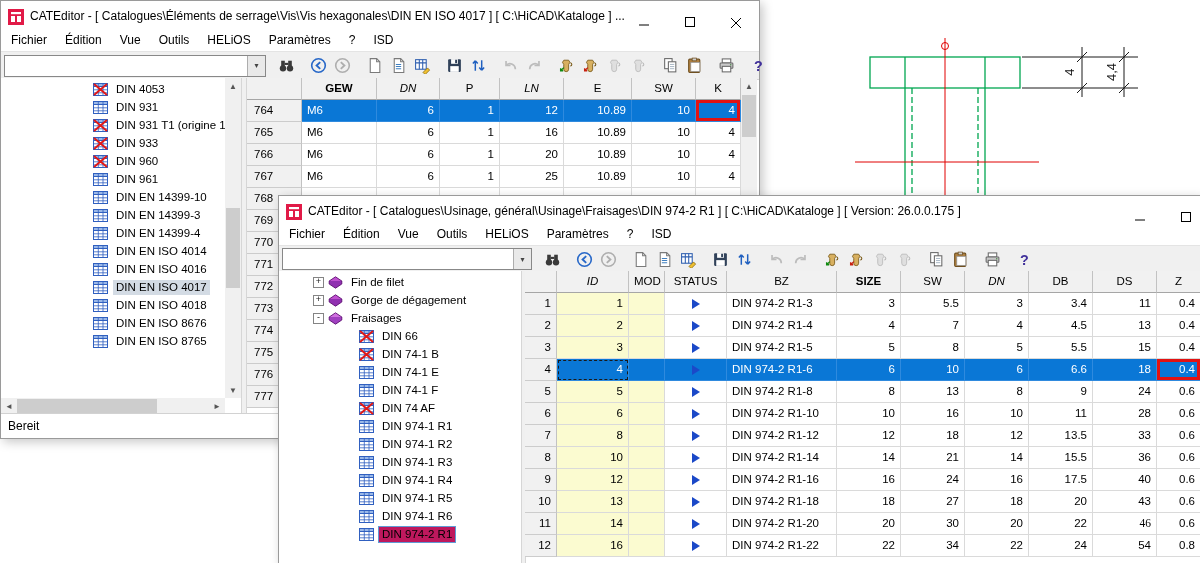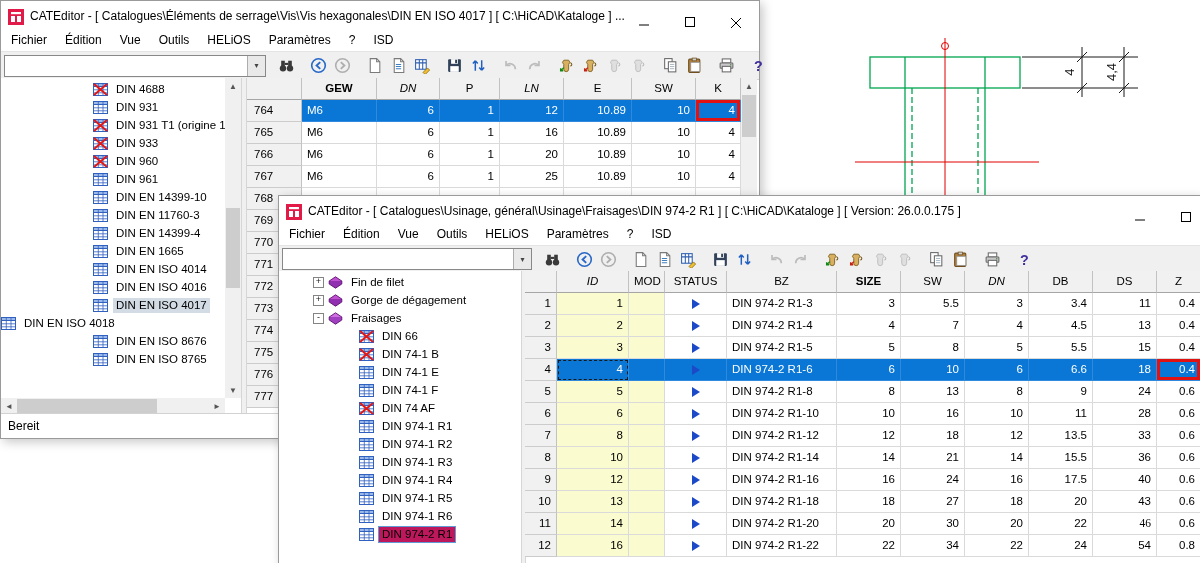--- a/index.html
+++ b/index.html
@@ -284,21 +284,21 @@
         <div class="tree-items">
             <div class="tree-item" style="padding-left: 92px;">
               <span class="tree-ico">
                 <svg viewBox="0 0 15 13">
                   <rect x="0.5" y="0.5" width="14" height="12" fill="#fff" stroke="#3060c0"></rect>
                   <rect x="0.5" y="0.5" width="14" height="3" fill="#9ab8e8" stroke="#3060c0"></rect>
                   <path d="M0.5 6.8 h14 M0.5 9.8 h14 M5.3 0.5 v12 M10 0.5 v12" stroke="#3060c0" stroke-width="0.8"></path>
                   <path d="M1 1 L14 12 M14 1 L1 12" stroke="#e01818" stroke-width="2"></path>
                 </svg>
               </span>
-              <span class="tree-label">DIN 4688</span>
+              <span class="tree-label">DIN 4053</span>
             </div>
             <div class="tree-item" style="padding-left: 92px;">
               <span class="tree-ico">
                 <svg viewBox="0 0 15 13">
                   <rect x="0.5" y="0.5" width="14" height="12" fill="#fff" stroke="#3060c0"></rect>
                   <rect x="0.5" y="0.5" width="14" height="3" fill="#9ab8e8" stroke="#3060c0"></rect>
                   <path d="M0.5 6.8 h14 M0.5 9.8 h14 M5.3 0.5 v12 M10 0.5 v12" stroke="#3060c0" stroke-width="0.8"></path>
                 </svg>
               </span>
               <span class="tree-label">DIN 931</span>
@@ -357,50 +357,40 @@
               <span class="tree-label">DIN EN 14399-10</span>
             </div>
             <div class="tree-item" style="padding-left: 92px;">
               <span class="tree-ico">
                 <svg viewBox="0 0 15 13">
                   <rect x="0.5" y="0.5" width="14" height="12" fill="#fff" stroke="#3060c0"></rect>
                   <rect x="0.5" y="0.5" width="14" height="3" fill="#9ab8e8" stroke="#3060c0"></rect>
                   <path d="M0.5 6.8 h14 M0.5 9.8 h14 M5.3 0.5 v12 M10 0.5 v12" stroke="#3060c0" stroke-width="0.8"></path>
                 </svg>
               </span>
-              <span class="tree-label">DIN EN 11760-3</span>
+              <span class="tree-label">DIN EN 14399-3</span>
             </div>
             <div class="tree-item" style="padding-left: 92px;">
               <span class="tree-ico">
                 <svg viewBox="0 0 15 13">
                   <rect x="0.5" y="0.5" width="14" height="12" fill="#fff" stroke="#3060c0"></rect>
                   <rect x="0.5" y="0.5" width="14" height="3" fill="#9ab8e8" stroke="#3060c0"></rect>
                   <path d="M0.5 6.8 h14 M0.5 9.8 h14 M5.3 0.5 v12 M10 0.5 v12" stroke="#3060c0" stroke-width="0.8"></path>
                 </svg>
               </span>
               <span class="tree-label">DIN EN 14399-4</span>
             </div>
             <div class="tree-item" style="padding-left: 92px;">
               <span class="tree-ico">
                 <svg viewBox="0 0 15 13">
                   <rect x="0.5" y="0.5" width="14" height="12" fill="#fff" stroke="#3060c0"></rect>
                   <rect x="0.5" y="0.5" width="14" height="3" fill="#9ab8e8" stroke="#3060c0"></rect>
                   <path d="M0.5 6.8 h14 M0.5 9.8 h14 M5.3 0.5 v12 M10 0.5 v12" stroke="#3060c0" stroke-width="0.8"></path>
                 </svg>
               </span>
-              <span class="tree-label">DIN EN 1665</span>
-            </div>
-            <div class="tree-item" style="padding-left: 92px;">
-              <span class="tree-ico">
-                <svg viewBox="0 0 15 13">
-                  <rect x="0.5" y="0.5" width="14" height="12" fill="#fff" stroke="#3060c0"></rect>
-                  <rect x="0.5" y="0.5" width="14" height="3" fill="#9ab8e8" stroke="#3060c0"></rect>
-                  <path d="M0.5 6.8 h14 M0.5 9.8 h14 M5.3 0.5 v12 M10 0.5 v12" stroke="#3060c0" stroke-width="0.8"></path>
-                </svg>
-              </span>
               <span class="tree-label">DIN EN ISO 4014</span>
             </div>
             <div class="tree-item" style="padding-left: 92px;">
               <span class="tree-ico">
                 <svg viewBox="0 0 15 13">
                   <rect x="0.5" y="0.5" width="14" height="12" fill="#fff" stroke="#3060c0"></rect>
                   <rect x="0.5" y="0.5" width="14" height="3" fill="#9ab8e8" stroke="#3060c0"></rect>
                   <path d="M0.5 6.8 h14 M0.5 9.8 h14 M5.3 0.5 v12 M10 0.5 v12" stroke="#3060c0" stroke-width="0.8"></path>
                 </svg>
               </span>
@@ -409,21 +399,21 @@
             <div class="tree-item" style="padding-left: 92px;">
               <span class="tree-ico">
                 <svg viewBox="0 0 15 13">
                   <rect x="0.5" y="0.5" width="14" height="12" fill="#fff" stroke="#3060c0"></rect>
                   <rect x="0.5" y="0.5" width="14" height="3" fill="#9ab8e8" stroke="#3060c0"></rect>
                   <path d="M0.5 6.8 h14 M0.5 9.8 h14 M5.3 0.5 v12 M10 0.5 v12" stroke="#3060c0" stroke-width="0.8"></path>
                 </svg>
               </span>
               <span class="tree-label sel">DIN EN ISO 4017</span>
             </div>
-            <div class="tree-item" style=" text-align: center;">
+            <div class="tree-item" style="padding-left: 92px; text-align: center;">
               <span class="tree-ico">
                 <svg viewBox="0 0 15 13">
                   <rect x="0.5" y="0.5" width="14" height="12" fill="#fff" stroke="#3060c0"></rect>
                   <rect x="0.5" y="0.5" width="14" height="3" fill="#9ab8e8" stroke="#3060c0"></rect>
                   <path d="M0.5 6.8 h14 M0.5 9.8 h14 M5.3 0.5 v12 M10 0.5 v12" stroke="#3060c0" stroke-width="0.8"></path>
                 </svg>
               </span>
               <span class="tree-label">DIN EN ISO 4018</span>
             </div>
             <div class="tree-item" style="padding-left: 92px;">

